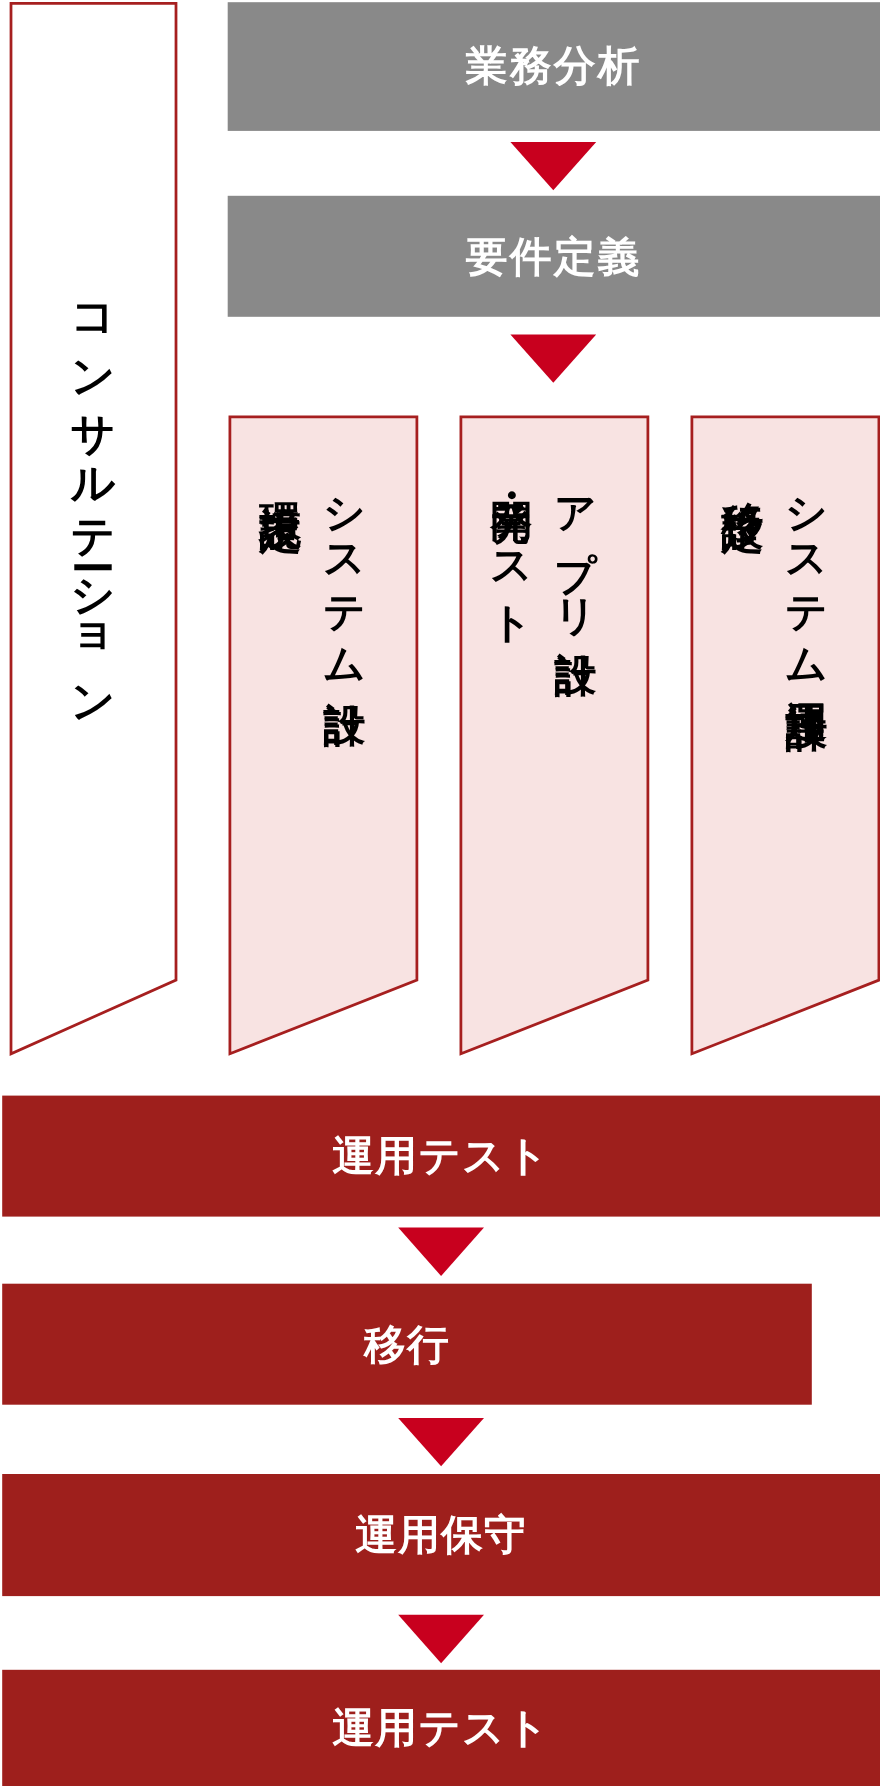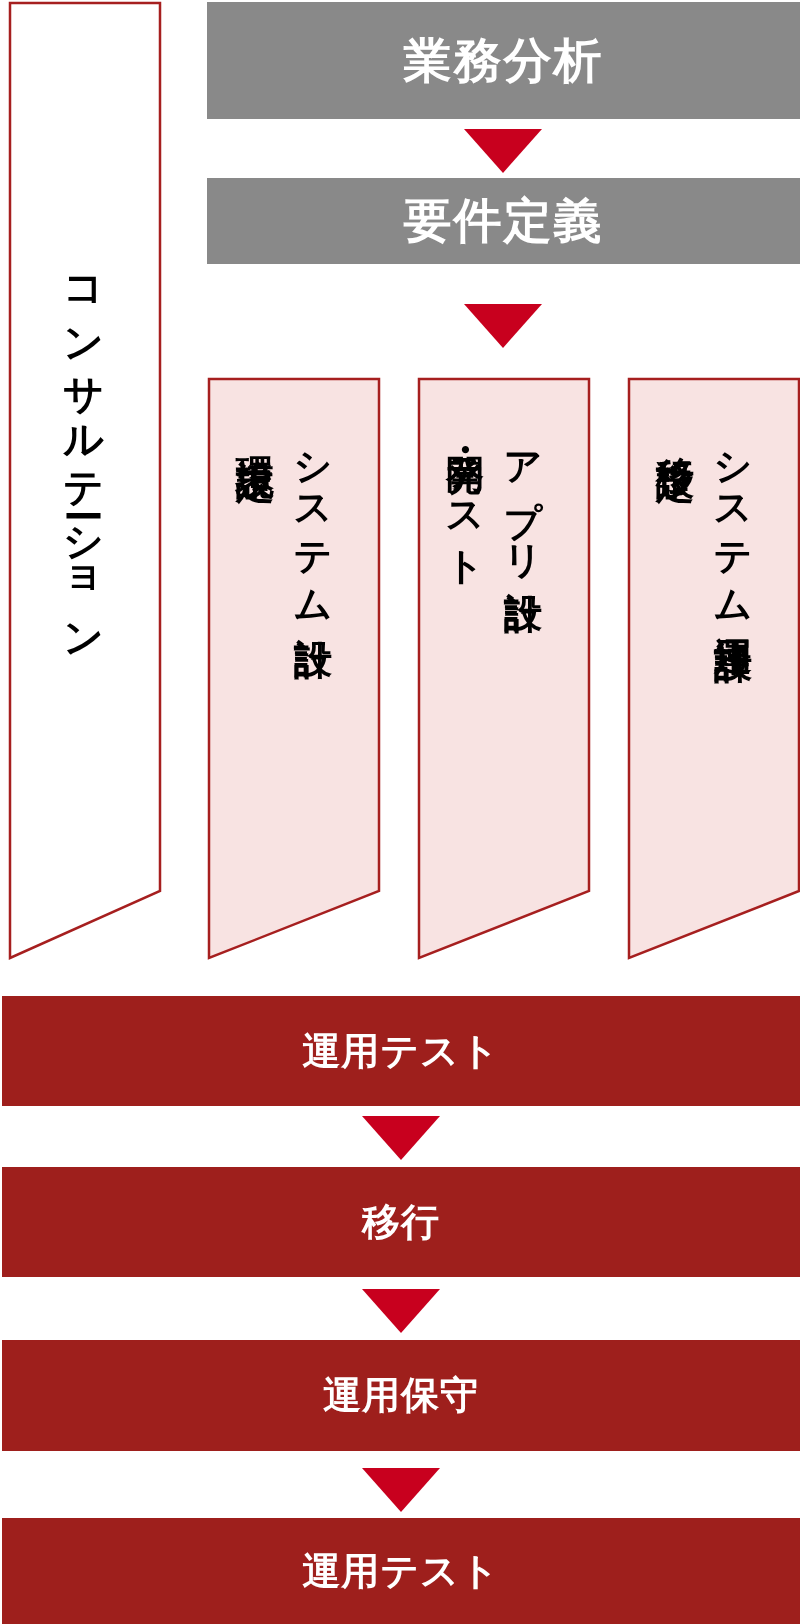--- a/index.html
+++ b/index.html
@@ -1,20 +1,20 @@
 <!DOCTYPE html>
 <html><head>
 <meta charset="utf-8">
 <style>
   html, body { margin: 0; padding: 0; background: #ffffff; }
   body { width: 800px; height: 1624px; position: relative; overflow: hidden;
          font-family: "DejaVu Sans", "Liberation Sans", sans-serif; }
   .abs { position: absolute; }
   .gray-box { background: #898989; color: #ffffff; display: flex; align-items: center; justify-content: center;
-              font-size: 48px; font-weight: bold; letter-spacing: 2px; }
+              font-size: 38px; font-weight: bold; letter-spacing: 2px; }
   .red-box { background: #9e1f1c; color: #ffffff; display: flex; align-items: center; justify-content: center;
              font-size: 38px; font-weight: bold; letter-spacing: 1px; }
   .arrow { width: 0; height: 0; border-left: 39px solid transparent; border-right: 39px solid transparent;
            border-top: 44px solid #c8001e; }
   .shape svg { position: absolute; left: 0; top: 0; }
   .vtext { position: absolute; writing-mode: vertical-rl; text-orientation: upright; color: #000000;
            font-weight: bold; line-height: 1; }
   .consult-text { font-size: 40px; letter-spacing: 3px; }
   .pink-text { font-size: 38px; letter-spacing: 2px; }
   .pink-text span { display: block; }
@@ -27,21 +27,21 @@
     <polygon points="10,3 160,3 160,891 10,958" fill="#ffffff" stroke="#a61f1f" stroke-width="2.5"></polygon>
   </svg>
   <div class="vtext consult-text" style="left:64px;top:252px;">コンサルテーション</div>
 </div>
 
 <div class="abs gray-box" style="left:207px;top:2px;width:593px;height:117px;">
   <span>業務分析</span>
 </div>
 <div class="abs arrow" style="left:464px;top:129px;"></div>
 
-<div class="abs gray-box" style="left:207px;top:178px;width:593px;height:86px;">
+<div class="abs gray-box" style="left:207px;top:178px;width:593px;height:110px;">
   <span>要件定義</span>
 </div>
 <div class="abs arrow" style="left:464px;top:304px;"></div>
 
 <div class="abs shape" style="left:200px;top:370px;width:190px;height:600px;">
   <svg width="190" height="600">
     <polygon points="9,9 179,9 179,521 9,588" fill="#f8e3e2" stroke="#a61f1f" stroke-width="2.5"></polygon>
   </svg>
   <div class="vtext pink-text" style="left:36px;top:56px;">
     <span style="margin-left:20px;">システム設計</span>
@@ -67,21 +67,21 @@
     <span style="margin-left:20px;">システム運用設計</span>
     <span>移行設定</span>
   </div>
 </div>
 
 <div class="abs red-box" style="left:2px;top:996px;width:798px;height:110px;">
   <span>運用テスト</span>
 </div>
 <div class="abs arrow" style="left:362px;top:1116px;"></div>
 
-<div class="abs red-box" style="left:2px;top:1167px;width:798px;height:110px;">
+<div class="abs red-box" style="left:2px;top:1167px;width:736px;height:110px;">
   <span>移行</span>
 </div>
 <div class="abs arrow" style="left:362px;top:1289px;"></div>
 
 <div class="abs red-box" style="left:2px;top:1340px;width:798px;height:111px;">
   <span>運用保守</span>
 </div>
 <div class="abs arrow" style="left:362px;top:1468px;"></div>
 
 <div class="abs red-box" style="left:2px;top:1518px;width:798px;height:106px;">

